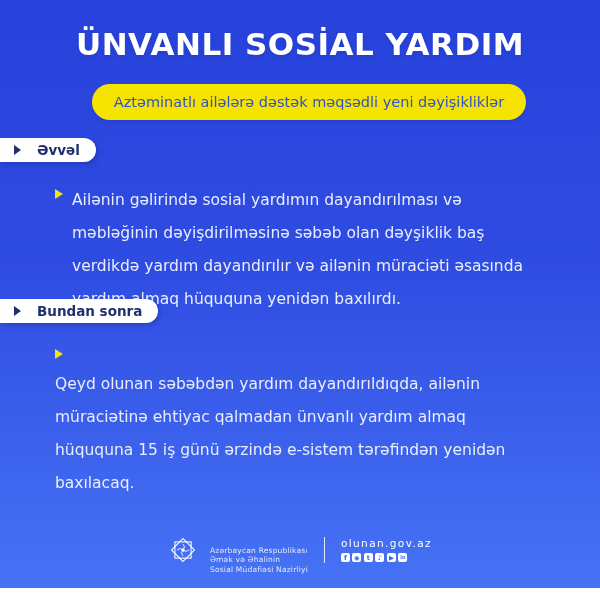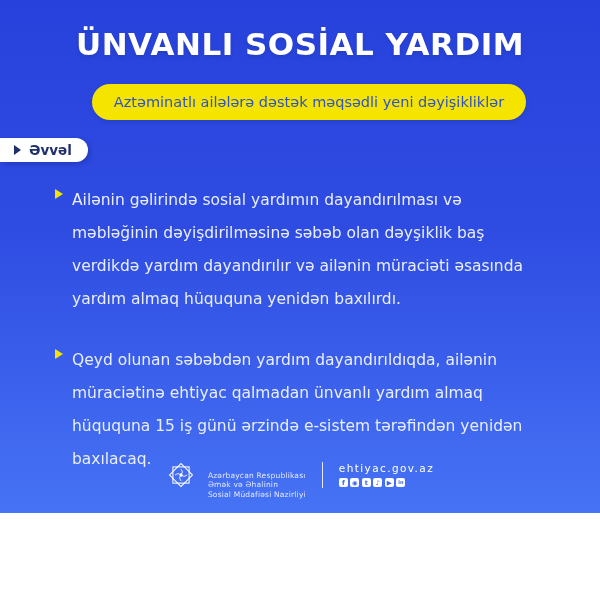--- a/index.html
+++ b/index.html
@@ -4,21 +4,21 @@
 <style>
   * { margin: 0; padding: 0; box-sizing: border-box; }
   html, body { width: 600px; height: 600px; }
   body {
     font-family: "DejaVu Sans", "Liberation Sans", sans-serif;
     overflow: hidden;
   }
   .poster {
     position: relative;
     width: 600px;
-    height: 513px;
+    height: 588px;
     background: linear-gradient(180deg, #2742dc 0%, #2f4ce2 45%, #4673f5 100%);
     overflow: hidden;
   }
 
   
   .title {
     position: absolute;
     top: 26px;
     left: 0;
     width: 600px;
@@ -56,21 +56,21 @@
 
   
   .badge {
     position: absolute;
     left: 0;
     height: 24px;
     background: #ffffff;
     border-radius: 0 12px 12px 0;
     display: flex;
     align-items: center;
-    gap: 8px;
+    gap: 16px;
     padding: 0 16px 0 14px;
     box-shadow: 2px 2px 5px rgba(10,20,80,0.25);
   }
   .badge.before { top: 138px; }
   .badge.after  { top: 299px; }
   .badge-label {
     color: #20306b;
     font-size: 13.5px;
     font-weight: bold;
     white-space: nowrap;
@@ -85,21 +85,21 @@
   
   .para {
     position: absolute;
     left: 55px;
     width: 492px;
     display: flex;
     gap: 9px;
     align-items: flex-start;
   }
   .para.p1 { top: 184px; }
-  .para.p2 { top: 344px; }
+  .para.p2 { top: 344px; flex-direction: column; }
   .tri-yellow {
     flex: 0 0 auto;
     margin-top: 5px;
     width: 0; height: 0;
     border-top: 5.5px solid transparent;
     border-bottom: 5.5px solid transparent;
     border-left: 8px solid #f5e400;
   }
   .para-text {
     color: #e9eefc;
@@ -178,20 +178,24 @@
   <div class="badge before">
     <span class="tri-navy"></span>
     <span class="badge-label">Əvvəl</span>
   </div>
 
   <div class="para p1">
     <span class="tri-yellow"></span>
     <span class="para-text">Ailənin gəlirində sosial yardımın dayandırılması və məbləğinin dəyişdirilməsinə səbəb olan dəyşiklik baş verdikdə yardım dayandırılır və ailənin müraciəti əsasında yardım almaq hüququna yenidən baxılırdı.</span>
   </div>
 
+  <div class="badge after">
+    <span class="tri-navy"></span>
+    <span class="badge-label">Bundan sonra</span>
+  </div>
 
   <div class="para p2">
     <span class="tri-yellow"></span>
     <span class="para-text">Qeyd olunan səbəbdən yardım dayandırıldıqda, ailənin müraciətinə ehtiyac qalmadan ünvanlı yardım almaq hüququna 15 iş günü ərzində e-sistem tərəfindən yenidən baxılacaq.</span>
   </div>
 
   <div class="footer">
 
     <svg class="logo" width="30" height="30" viewBox="0 0 40 40">
       <rect x="9.2" y="9.2" width="21.6" height="21.6" fill="none" stroke="#ffffff" stroke-width="1.4"></rect>
@@ -207,21 +211,21 @@
 
     <div class="ministry">
       <div>Azərbaycan Respublikası</div>
       <div>Əmək və Əhalinin</div>
       <div>Sosial Müdafiəsi Nazirliyi</div>
     </div>
 
     <div class="footer-divider"></div>
 
     <div class="footer-right">
-      <div class="website">ehtiyac.gov.az</div>
+      <div class="website">olunan.gov.az</div>
       <div class="social-row">
         <span class="sicon">f</span>
         <span class="sicon">◉</span>
         <span class="sicon">t</span>
         <span class="sicon">♪</span>
         <span class="sicon">▶</span>
         <span class="sicon linkedin">in</span>
       </div>
     </div>
 

